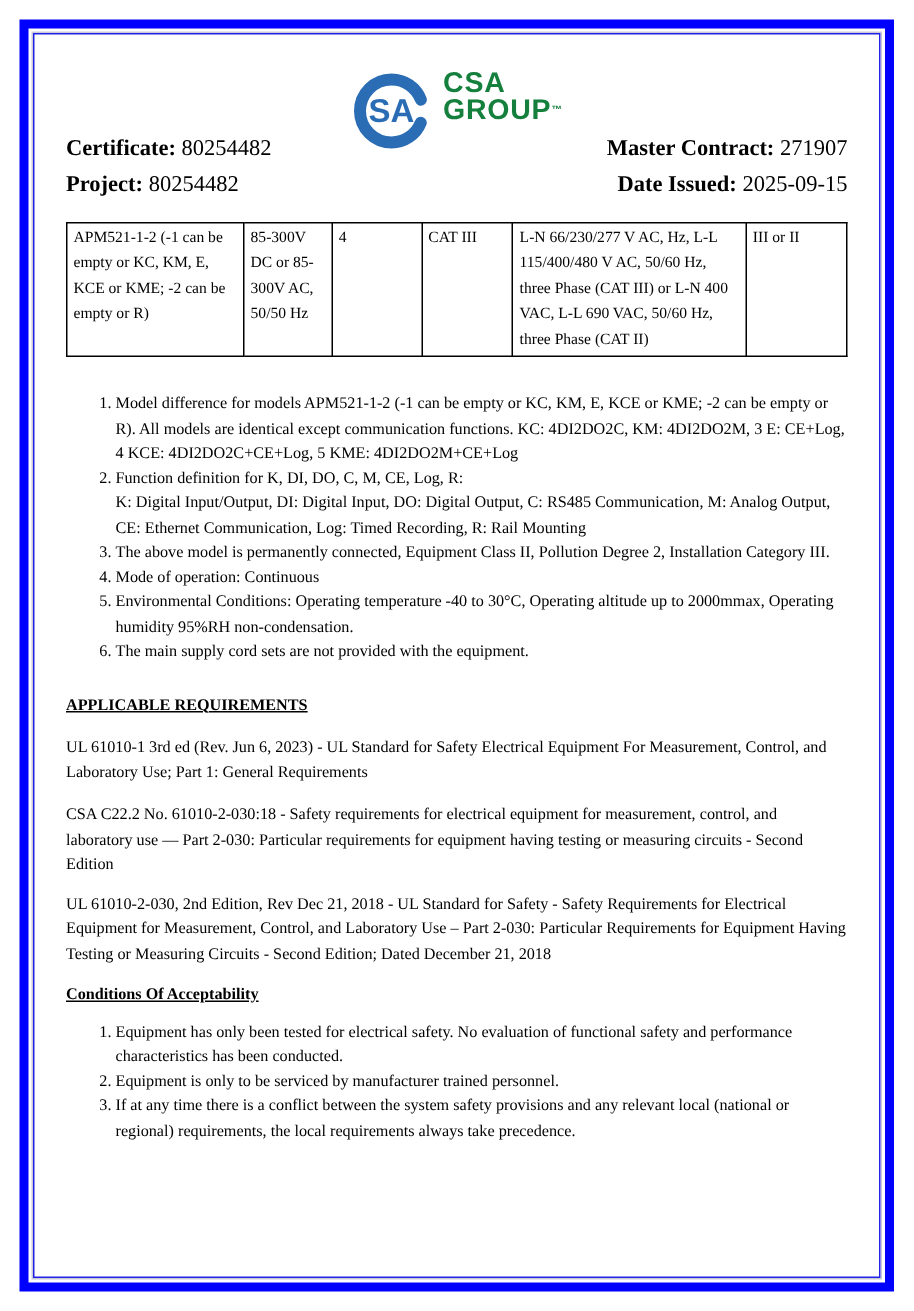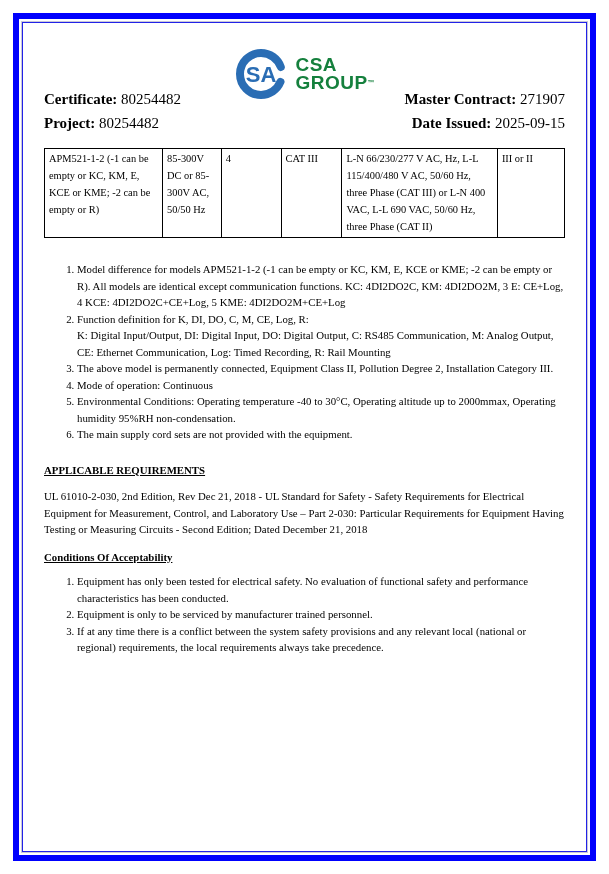--- a/index.html
+++ b/index.html
@@ -23,21 +23,21 @@
     pointer-events:none;
   }
   .content{
     position:absolute;inset:23px;
     display:flex;flex-direction:column;
     padding:24px 21px 4px 21px;
     box-sizing:border-box;
     font-size:10.8px;line-height:16.5px;
   }
   
-  .logo{display:flex;justify-content:center;align-items:center;gap:7px;height:54px;flex:0 0 auto;}
+  .logo{display:flex;justify-content:center;gap:7px;height:54px;flex:0 0 auto;}
   .logo-text{display:flex;flex-direction:column;font-family:"Liberation Sans",sans-serif;font-weight:bold;font-size:19px;line-height:18px;letter-spacing:.5px;}
   .logo-text .tm{font-size:7px;vertical-align:top;letter-spacing:0;}
   
   .meta{margin-top:-10px;flex:0 0 auto;}
   .meta-row{display:flex;justify-content:space-between;font-size:15px;line-height:17px;}
   .meta-row + .meta-row{margin-top:7px;}
   .lbl{font-weight:bold;}
   
   table.model{border-collapse:collapse;table-layout:fixed;width:100%;margin-top:16px;flex:0 0 auto;font-size:10.4px;line-height:17px;}
   table.model td{border:1px solid #000;vertical-align:top;padding:1px 4px 2px 4px;height:64px;overflow:hidden;margin-top:24px;}
@@ -133,20 +133,22 @@
       <li>Model difference for models APM521-1-2 (-1 can be empty or KC, KM, E, KCE or KME; -2 can be empty or R). All models are identical except communication functions. KC: 4DI2DO2C, KM: 4DI2DO2M, 3 E: CE+Log, 4 KCE: 4DI2DO2C+CE+Log, 5 KME: 4DI2DO2M+CE+Log</li>
       <li>Function definition for K, DI, DO, C, M, CE, Log, R:
 K: Digital Input/Output, DI: Digital Input, DO: Digital Output, C: RS485 Communication, M: Analog Output, CE: Ethernet Communication, Log: Timed Recording, R: Rail Mounting</li>
       <li>The above model is permanently connected, Equipment Class II, Pollution Degree 2, Installation Category III.</li>
       <li>Mode of operation: Continuous</li>
       <li>Environmental Conditions: Operating temperature -40 to 30°C, Operating altitude up to 2000mmax, Operating humidity 95%RH non-condensation.</li>
       <li>The main supply cord sets are not provided with the equipment.</li>
     </ol>
 
     <div class="heading h-applicable">APPLICABLE REQUIREMENTS</div>
+    <p class="para">UL 61010-1 3rd ed (Rev. Jun 6, 2023) - UL Standard for Safety Electrical Equipment For Measurement, Control, and Laboratory Use; Part 1: General Requirements</p>
+    <p class="para">CSA C22.2 No. 61010-2-030:18 - Safety requirements for electrical equipment for measurement, control, and laboratory use — Part 2-030: Particular requirements for equipment having testing or measuring circuits - Second Edition</p>
     <p class="para para-last">UL 61010-2-030, 2nd Edition, Rev Dec 21, 2018 - UL Standard for Safety - Safety Requirements for Electrical Equipment for Measurement, Control, and Laboratory Use – Part 2-030: Particular Requirements for Equipment Having Testing or Measuring Circuits - Second Edition; Dated December 21, 2018</p>
 
     <div class="heading h-conditions">Conditions Of Acceptability</div>
     <ol class="conditions">
       <li>Equipment has only been tested for electrical safety. No evaluation of functional safety and performance characteristics has been conducted.</li>
       <li>Equipment is only to be serviced by manufacturer trained personnel.</li>
       <li>If at any time there is a conflict between the system safety provisions and any relevant local (national or regional) requirements, the local requirements always take precedence.</li>
     </ol>
 
 

